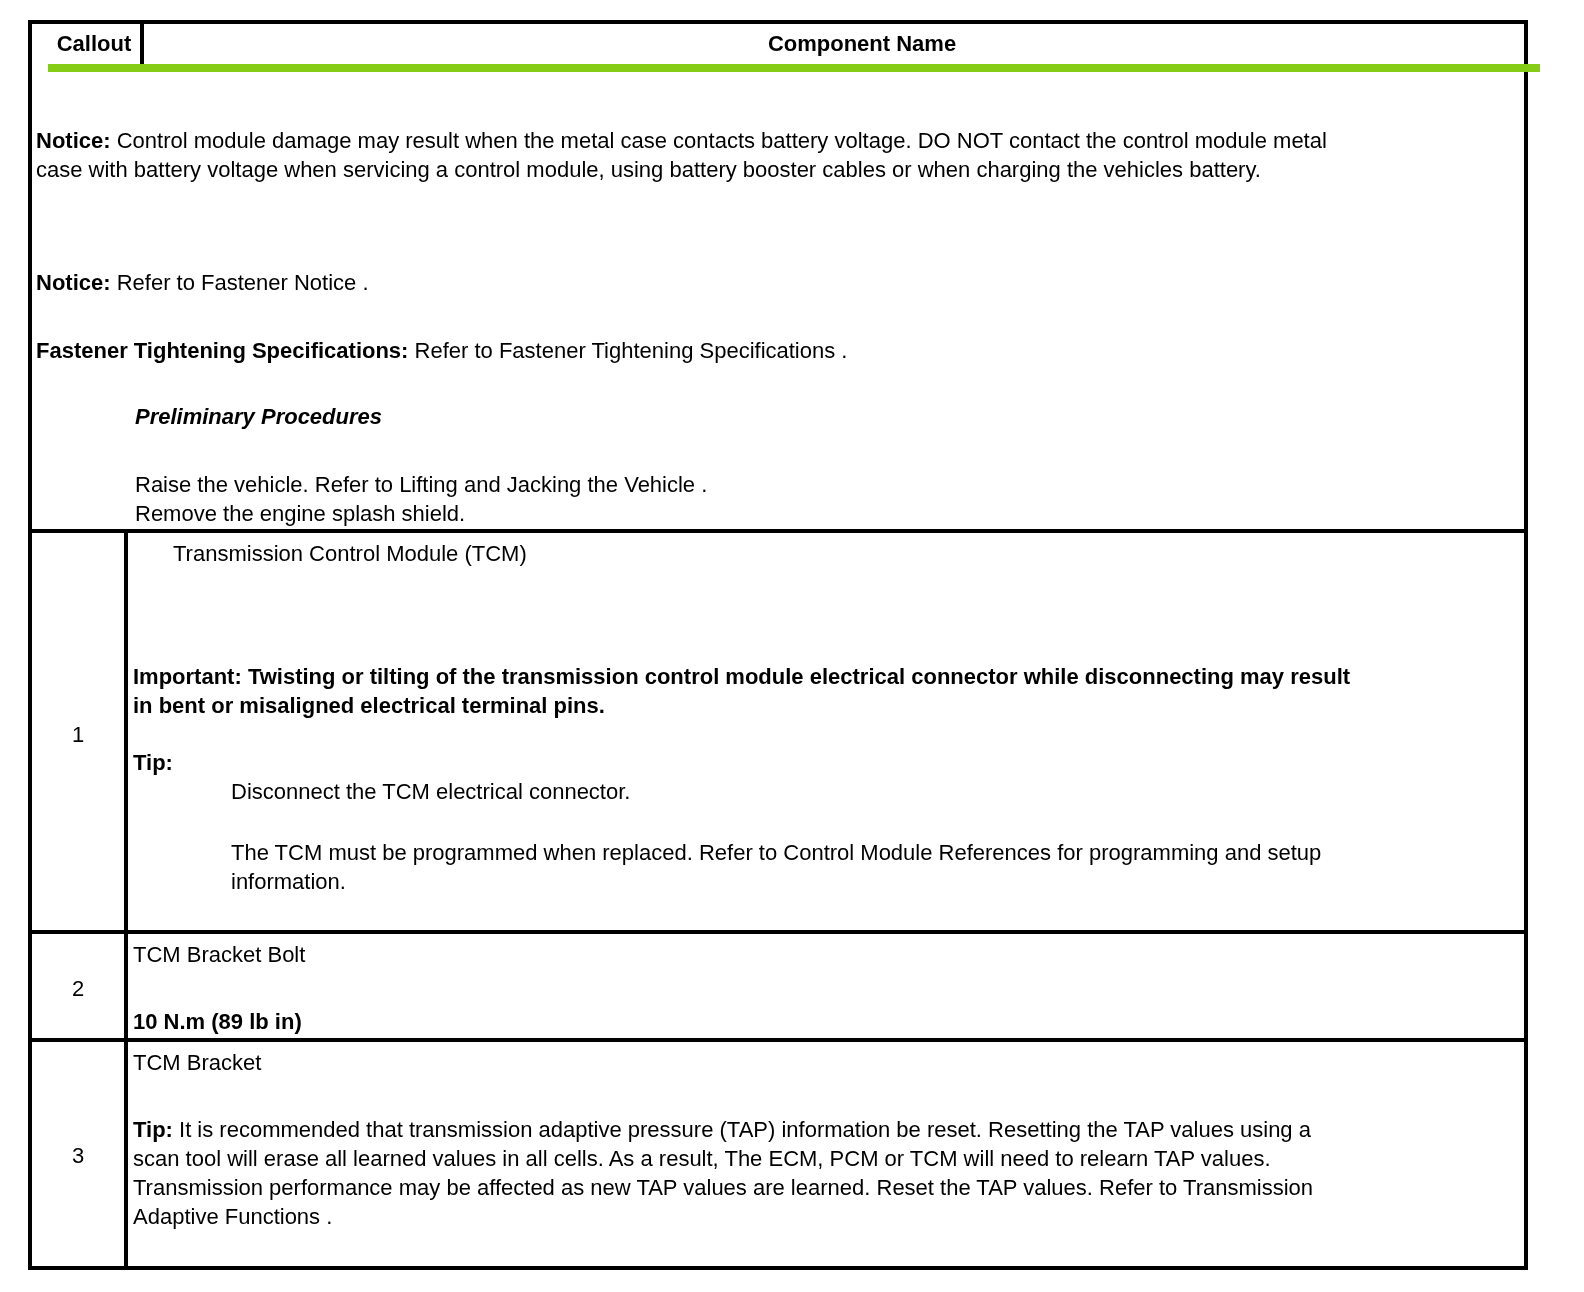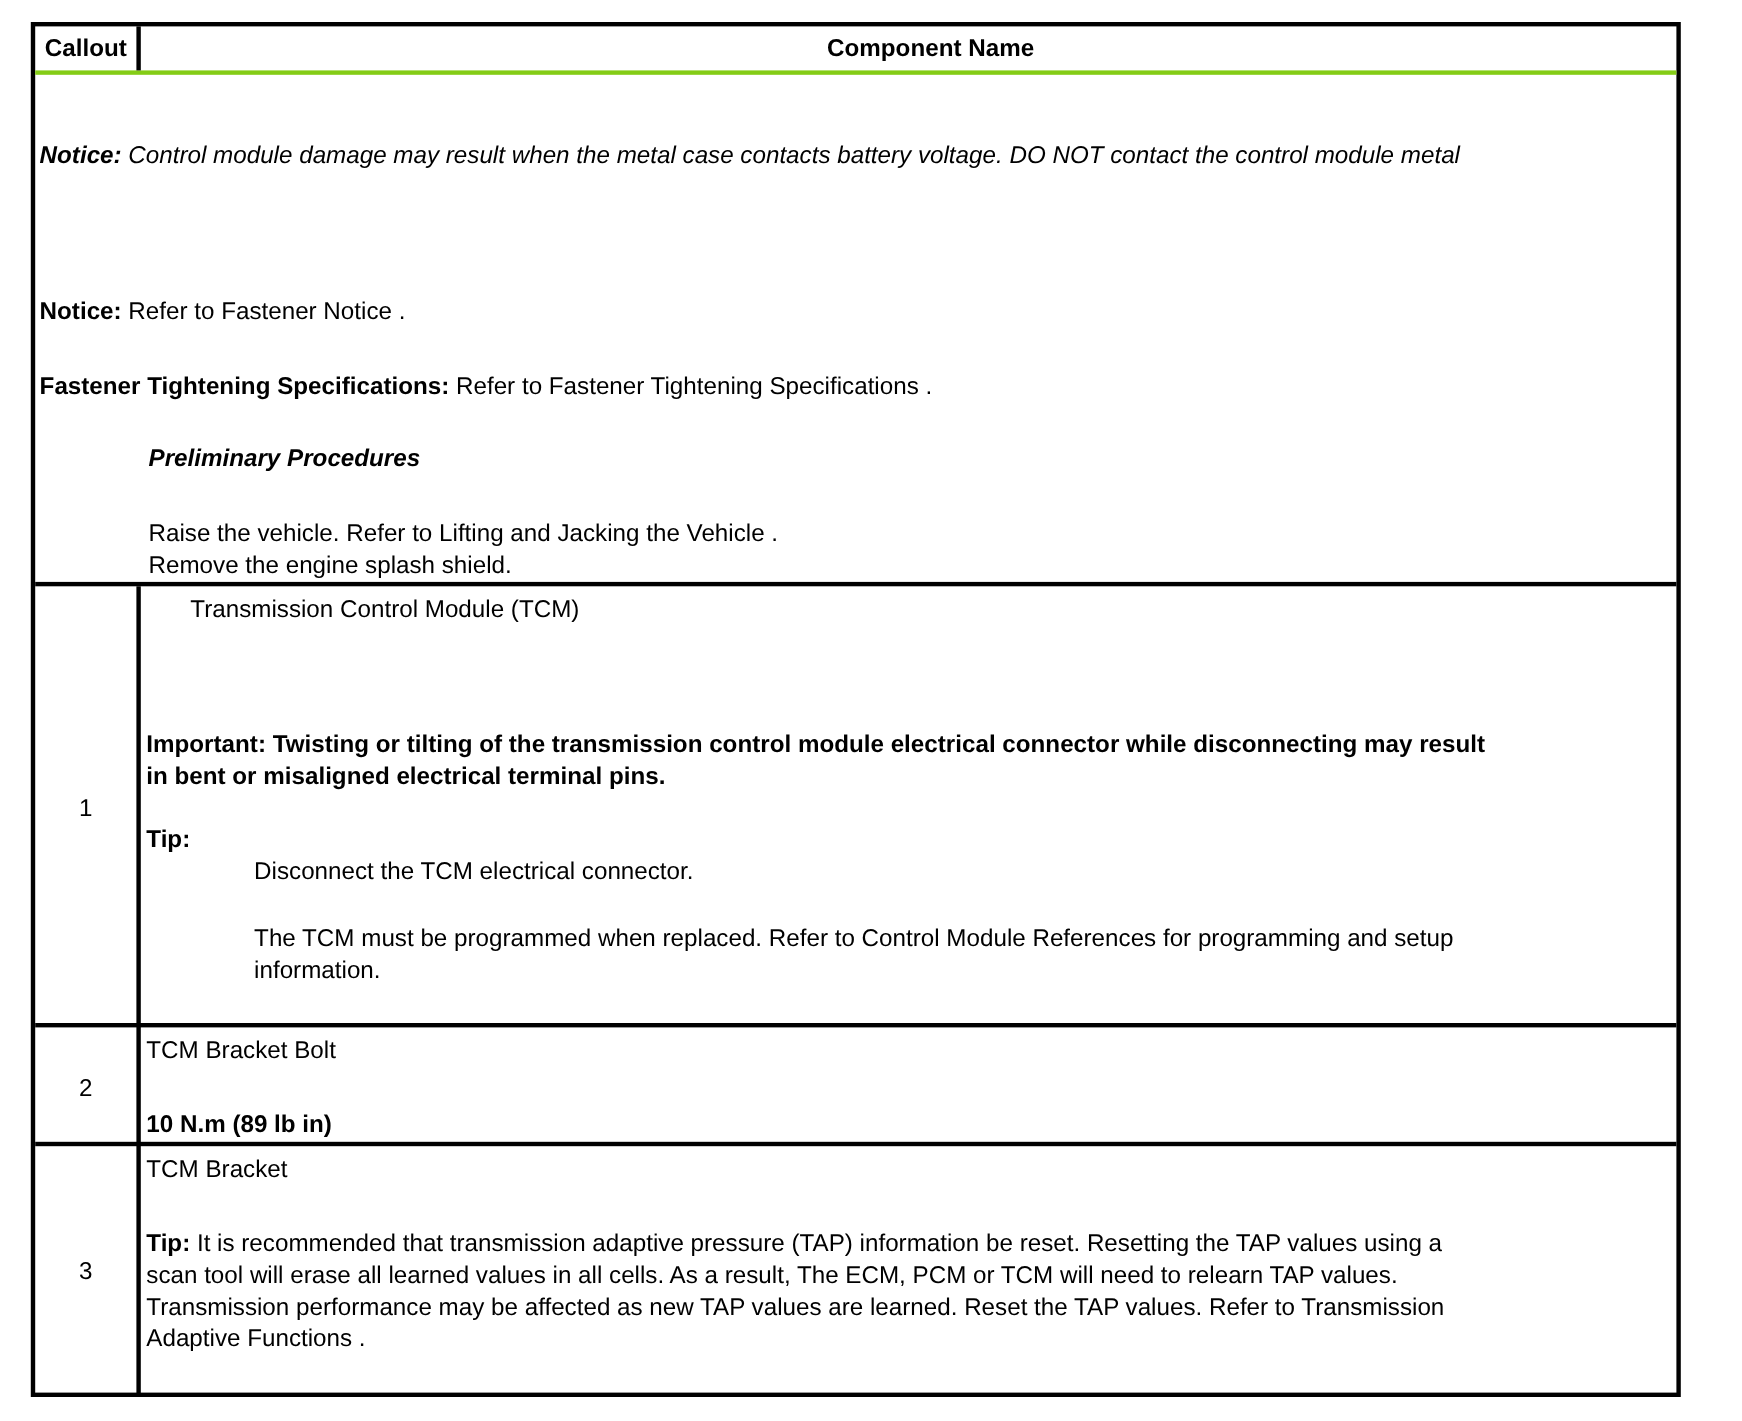--- a/index.html
+++ b/index.html
@@ -1,41 +1,42 @@
 <!DOCTYPE html>
 <html><head>
 <meta charset="utf-8">
 <style>
   html, body { margin: 0; padding: 0; background: #ffffff; }
   body { width: 1584px; height: 1292px; position: relative; overflow: hidden;
          font-family: "Liberation Sans", sans-serif; color: #000; font-size: 22px; }
   .sheet { position: absolute; left: 28px; top: 20px; width: 1500px; height: 1250px; box-sizing: border-box;
            border: 4px solid #000; }
-  .hdr { position: absolute; left: 0; top: 0; width: 100%; height: 40px; border-bottom: 4px solid #84cc16; box-sizing: content-box; }
+  .hdr { position: absolute; left: 16px; top: 0; width: 100%; height: 40px; border-bottom: 8px solid #84cc16; box-sizing: content-box; }
   .hdr .c1 { position: absolute; left: 0; top: 0; width: 92px; height: 40px; border-right: 4px solid #000;
              font-weight: bold; text-align: center; line-height: 40px; }
   .hdr .c2 { position: absolute; left: 96px; right: 0; top: 0; height: 40px; font-weight: bold; text-align: center; line-height: 40px; margin-left: 40px; }
   .t { position: absolute; white-space: nowrap; line-height: 29px; }
   .b { font-weight: bold; }
   .hline { position: absolute; left: 0; right: 0; height: 4px; background: #000; }
   .vline { position: absolute; left: 92px; width: 4px; background: #000; }
   .num { position: absolute; left: 0; width: 92px; text-align: center; }
 </style>
 </head>
 <body>
 
 <div class="sheet">
   <div class="hdr">
     <div class="c1">Callout</div>
     <div class="c2">Component Name</div>
   </div>
 
-  <div class="t" style="left:4px; top:102px;font-style:italic;">
+  <div class="t" style="left:4px; top:102px;">
     <span class="b">Notice:</span><span> Control module damage may result when the metal case contacts battery voltage. DO NOT contact the control module metal</span>
   </div>
+  <div class="t" style="left:4px; top:131px;">case with battery voltage when servicing a control module, using battery booster cables or when charging the vehicles battery.</div>
 
   <div class="t" style="left:4px; top:244px;">
     <span class="b">Notice:</span><span> Refer to Fastener Notice .</span>
   </div>
 
   <div class="t" style="left:4px; top:312px;">
     <span class="b">Fastener Tightening Specifications:</span><span> Refer to Fastener Tightening Specifications .</span>
   </div>
 
   <div class="t b" style="left:103px; top:378px;font-style:italic;">Preliminary Procedures</div>

